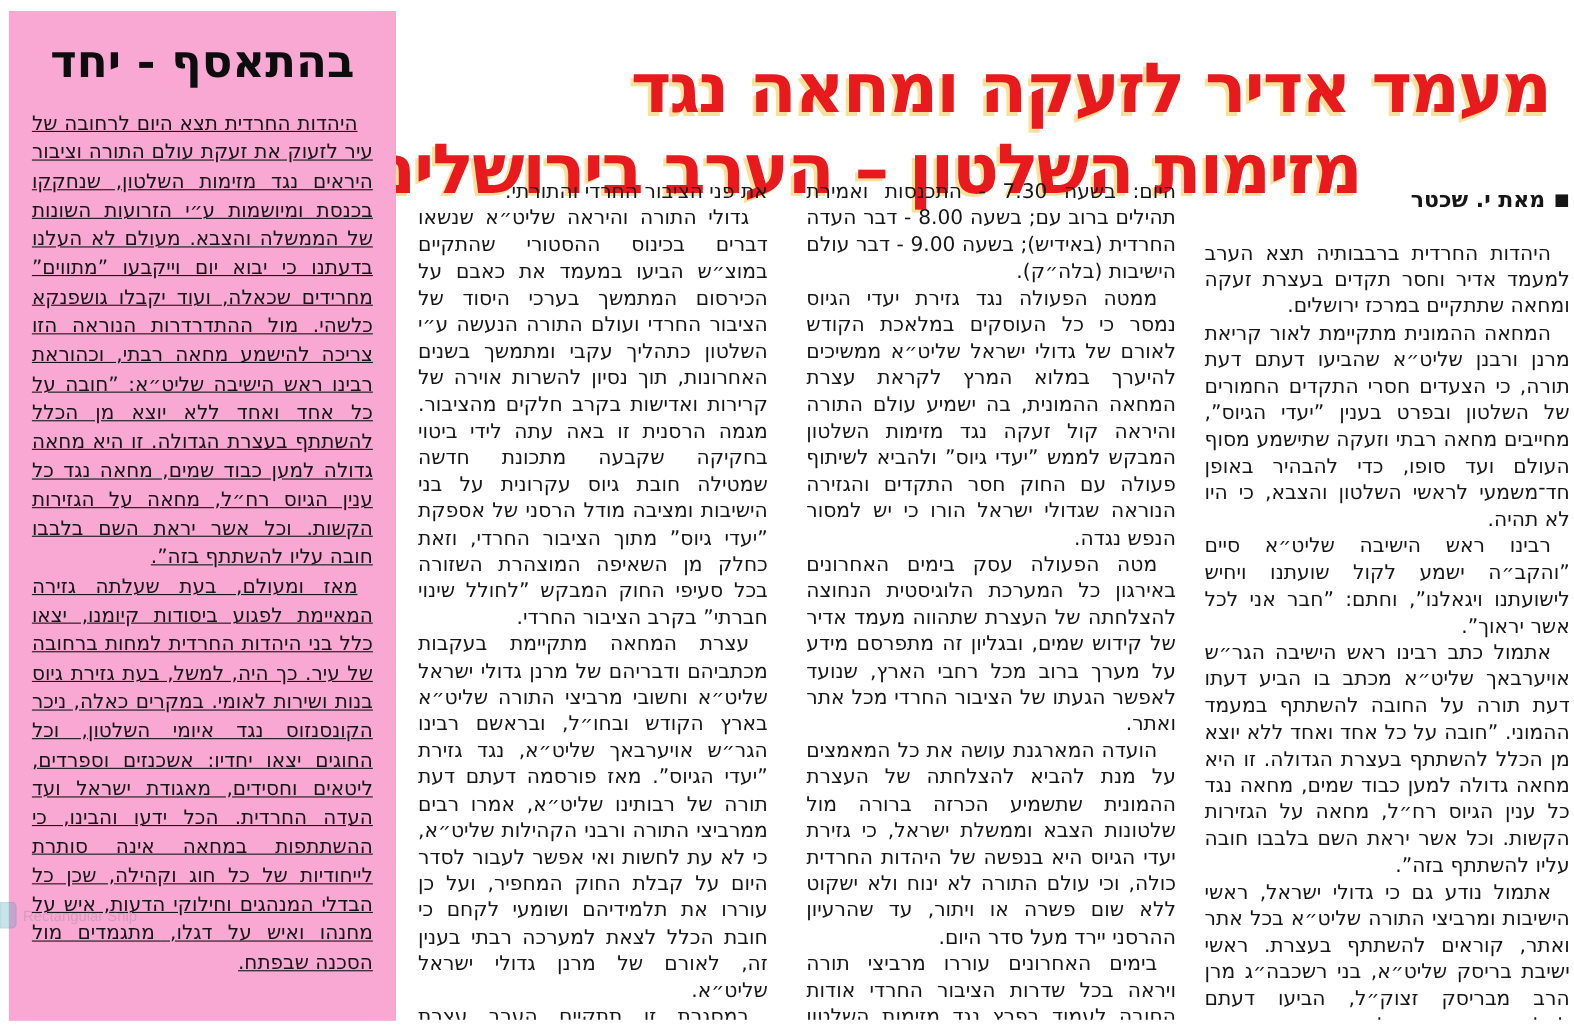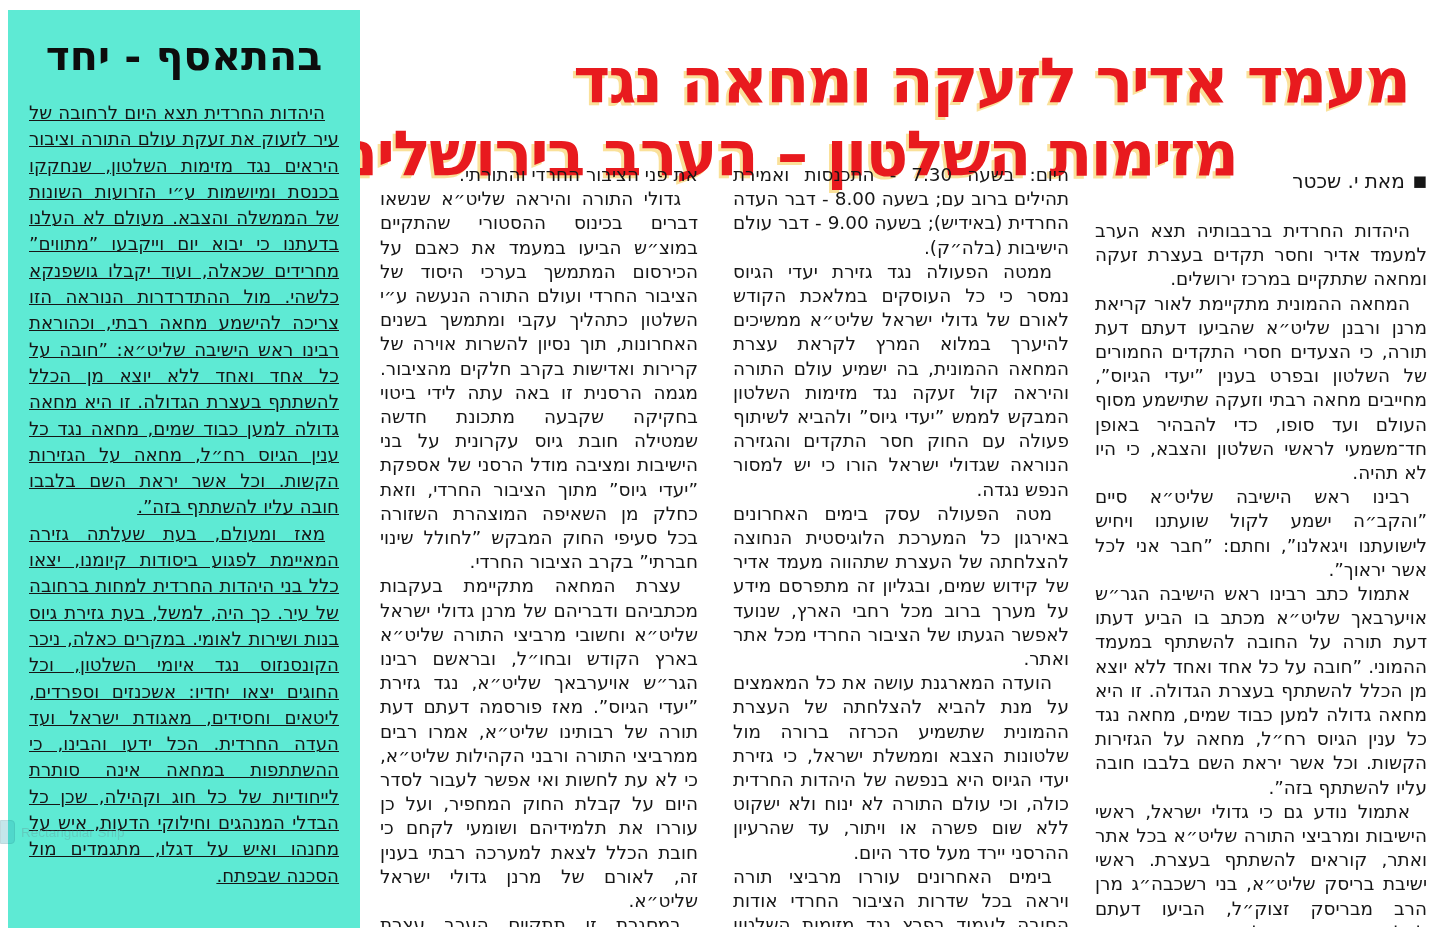--- a/index.html
+++ b/index.html
@@ -30,21 +30,21 @@
   .main-cols{
     position:absolute;top:163px;right:4px;left:375px;bottom:6px;
     display:flex;direction:rtl;overflow:hidden;
   }
   .col{overflow:hidden;}
   .col-0{width:332px;margin-left:26px;}
   .col-1{width:336px;margin-left:35px;}
   .col-2{width:318px;}
 
   .byline{
-    font-weight:normal;font-size:20px;
+    font-weight:bold;font-size:20px;
     margin:6px 0 16px 0;
     text-align:right;
   }
   .byline .sq{font-size:15px;position:relative;top:-2px;margin-left:8px;}
 
   p.para{
     margin:0;font-size:18.4px;line-height:24.2px;
     text-align:justify;text-indent:17px;
   }
   p.para.noindent{text-indent:0;}
@@ -110,21 +110,21 @@
         <p class="para">בימים האחרונים עוררו מרביצי תורה ויראה בכל שדרות הציבור החרדי אודות החובה לעמוד בפרץ נגד מזימות השלטון המבקש לפגוע בחומות עולם התורה ולקעקע את יסוד קיומו של העם היהודי, מתוך מטרה גלויה לנסות ולשנות</p>
       </div>
     <div class="col col-2">
         <p class="para noindent">את פני הציבור החרדי והתורתי.</p>
         <p class="para">גדולי התורה והיראה שליט״א שנשאו דברים בכינוס ההסטורי שהתקיים במוצ״ש הביעו במעמד את כאבם על הכירסום המתמשך בערכי היסוד של הציבור החרדי ועולם התורה הנעשה ע״י השלטון כתהליך עקבי ומתמשך בשנים האחרונות, תוך נסיון להשרות אוירה של קרירות ואדישות בקרב חלקים מהציבור. מגמה הרסנית זו באה עתה לידי ביטוי בחקיקה שקבעה מתכונת חדשה שמטילה חובת גיוס עקרונית על בני הישיבות ומציבה מודל הרסני של אספקת ”יעדי גיוס” מתוך הציבור החרדי, וזאת כחלק מן השאיפה המוצהרת השזורה בכל סעיפי החוק המבקש ”לחולל שינוי חברתי” בקרב הציבור החרדי.</p>
         <p class="para">עצרת המחאה מתקיימת בעקבות מכתביהם ודבריהם של מרנן גדולי ישראל שליט״א וחשובי מרביצי התורה שליט״א בארץ הקודש ובחו״ל, ובראשם רבינו הגר״ש אויערבאך שליט״א, נגד גזירת ”יעדי הגיוס”. מאז פורסמה דעתם דעת תורה של רבותינו שליט״א, אמרו רבים ממרביצי התורה ורבני הקהילות שליט״א, כי לא עת לחשות ואי אפשר לעבור לסדר היום על קבלת החוק המחפיר, ועל כן עוררו את תלמידיהם ושומעי לקחם כי חובת הכלל לצאת למערכה רבתי בענין זה, לאורם של מרנן גדולי ישראל שליט״א.</p>
         <p class="para">במסגרת זו תתקיים הערב עצרת המחאה ההמונית על פני רחוב מלכי ישראל בירושלים, ובו תשמיע היהדות הנאמנה קול זעקה בעקבות העברת החוק המחפיר לקידום יעדי גיוס בקרב בני הישיבות.</p>
       </div>
   </div>
 
-  <aside class="sidebar" style="background: #5eead4;">
+  <aside class="sidebar" style="background: #f9a8d4;">
     <h2 class="sidebar-headline">
       <span>בהתאסף - יחד</span><br>
     </h2>
     <div>
         <p class="para">היהדות החרדית תצא היום לרחובה של עיר לזעוק את זעקת עולם התורה וציבור היראים נגד מזימות השלטון, שנחקקו בכנסת ומיושמות ע״י הזרועות השונות של הממשלה והצבא. מעולם לא העלנו בדעתנו כי יבוא יום וייקבעו ”מתווים” מחרידים שכאלה, ועוד יקבלו גושפנקא כלשהי. מול ההתדרדרות הנוראה הזו צריכה להישמע מחאה רבתי, וכהוראת רבינו ראש הישיבה שליט״א: ”חובה על כל אחד ואחד ללא יוצא מן הכלל להשתתף בעצרת הגדולה. זו היא מחאה גדולה למען כבוד שמים, מחאה נגד כל ענין הגיוס רח״ל, מחאה על הגזירות הקשות. וכל אשר יראת השם בלבבו חובה עליו להשתתף בזה”.</p>
         <p class="para">מאז ומעולם, בעת שעלתה גזירה המאיימת לפגוע ביסודות קיומנו, יצאו כלל בני היהדות החרדית למחות ברחובה של עיר. כך היה, למשל, בעת גזירת גיוס בנות ושירות לאומי. במקרים כאלה, ניכר הקונסנזוס נגד איומי השלטון, וכל החוגים יצאו יחדיו: אשכנזים וספרדים, ליטאים וחסידים, מאגודת ישראל ועד העדה החרדית. הכל ידעו והבינו, כי ההשתתפות במחאה אינה סותרת לייחודיות של כל חוג וקהילה, שכן כל הבדלי המנהגים וחילוקי הדעות, איש על מחנהו ואיש על דגלו, מתגמדים מול הסכנה שבפתח.</p>
       </div>
   </aside>
 
   <div class="snip-ghost">

